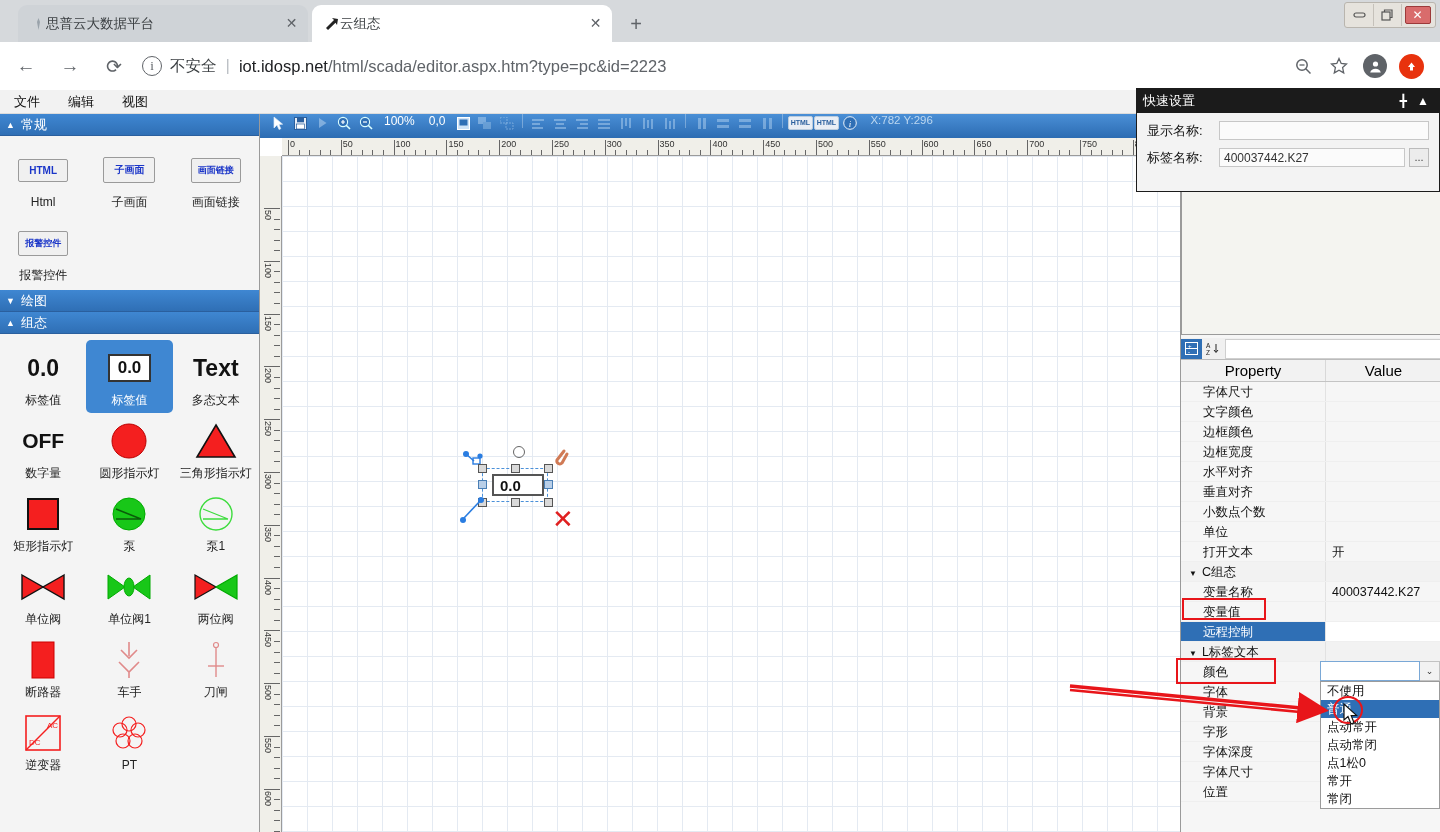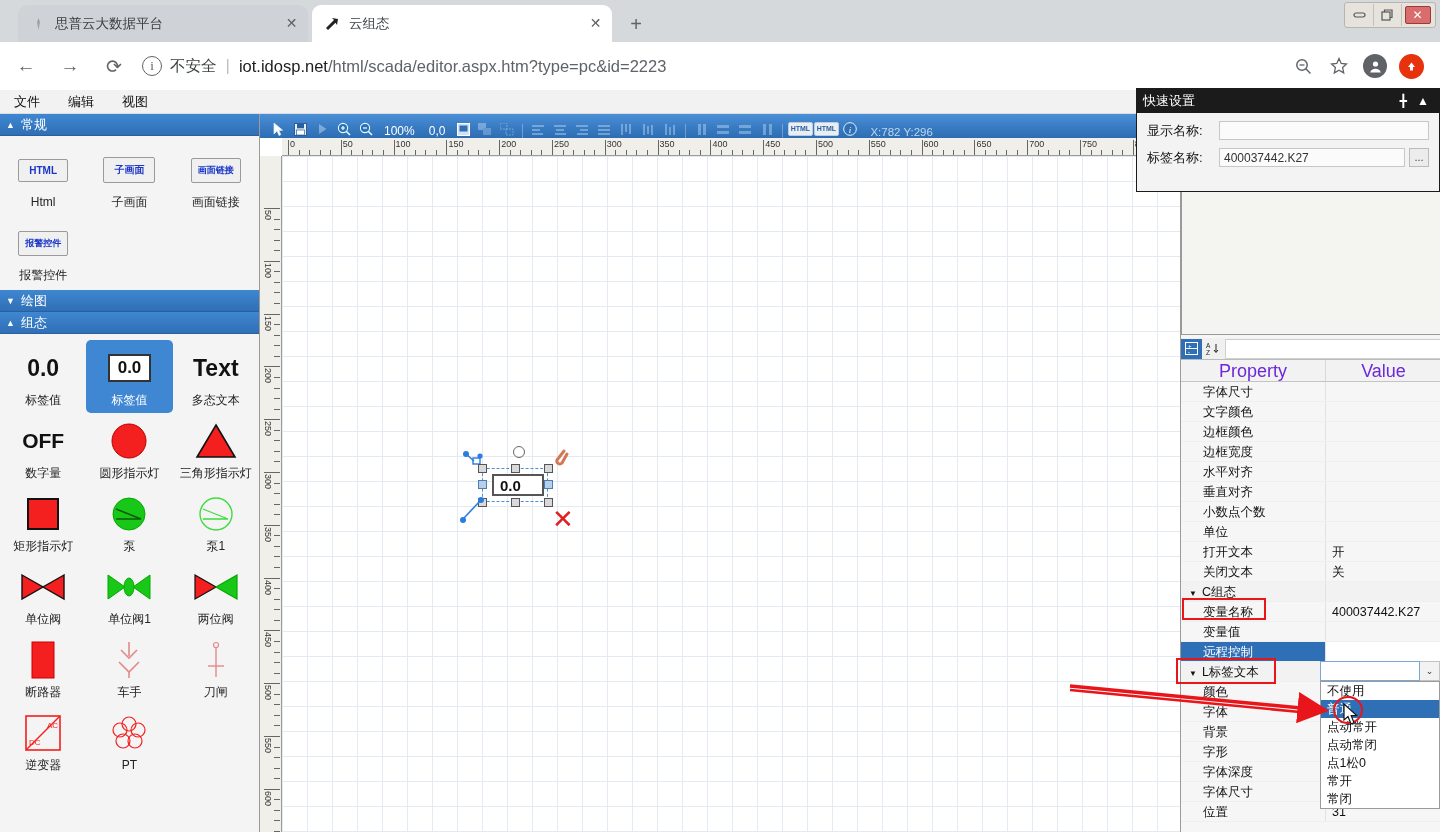--- a/index.html
+++ b/index.html
@@ -18,21 +18,21 @@
   .tab {
     position: absolute; top: 5px; height: 37px;
     display: flex; align-items: center;
     border-radius: 9px 9px 0 0;
     font-size: 13.5px; color: #3c4043;
   }
   .tab.inactive { background: #cfd3d7; }
   .tab.active { background: #ffffff; }
   .tab .favicon { width: 16px; height: 16px; margin-left: 12px; flex: none;
     display:flex; align-items:center; justify-content:center; }
-  .tab .tab-title { margin-left: 9px; white-space: nowrap; overflow: hidden;
+  .tab .tab-title { white-space: nowrap; overflow: hidden;
     text-overflow: ellipsis; }
   .tab .tab-close { position: absolute; right: 8px; top: 10px;
     width: 17px; height: 17px; color: #5f6368; font-size: 14px;
     line-height: 17px; text-align: center; border-radius: 50%; }
   .newtab {
     position: absolute; left: 622px; top: 11px; width: 28px; height: 28px;
     font-size: 20px; color: #5f6368; text-align: center; line-height: 27px;
   }
   .win-controls {
     position: absolute; right: 4px; top: 2px; height: 26px;
@@ -110,21 +110,21 @@
     font-size: 17px; font-weight: bold; color: #111; }
 
   
   .editor {
     position: absolute; left: 260px; top: 114px; width: 920px; height: 718px;
     background: #fff;
   }
   .edit-toolbar {
     position: absolute; left: 0; top: 0; width: 920px; height: 24px;
     background: linear-gradient(#4a8fd6, #2c6cb2);
-    display: flex; align-items: flex-end; padding-left: 8px; gap: 2px;
+    display: flex; align-items: flex-start; padding-left: 8px; gap: 2px;
   }
   .tb { width: 20px; height: 18px; display:flex; align-items:center;
     justify-content:center; font-size: 12px; color: #eaf2fb; }
   .tb.dim { opacity: .45; }
   .tb-text { color: #fff; font-size: 12px; padding: 0 6px; }
   .tb-sep { width: 1px; height: 14px; background: rgba(255,255,255,.3); margin: 0 3px; }
   .tb-badge { background: #e9eef5; color: #2a5f9e; font-size: 7px;
     font-weight: bold; border: 1px solid #bcd; border-radius: 2px;
     padding: 2px 2px; line-height: 8px; }
   .tb-coord { color: #bcd7f0; font-size: 11.5px; margin-left: 8px; }
@@ -178,21 +178,21 @@
     align-items: center;
   }
   .pg-tb-btn { width: 21px; height: 20px; display:flex; align-items:center;
     justify-content:center; font-size: 10px; }
   .pg-tb-btn.active { background: #2f6fb5; color: #fff; }
   .pg-tb-field { flex: 1; height: 20px; background: #fff;
     border: 1px solid #cfcfcf; margin-left: 2px; }
   .pg-head {
     position: absolute; left: 0; top: 246px; width: 260px; height: 22px;
     display: flex; background: #f2f2f2; border-bottom: 1px solid #c4c4c4;
-    font-size: 18px; color: #6d28d9;
+    font-size: 15px; color: #000000;
   }
   .pg-head .c1 { width: 145px; text-align: center; line-height: 22px;
     border-right: 1px solid #d8d8d8; }
   .pg-head .c2 { flex: 1; text-align: center; line-height: 22px; }
   .pg-rows { position: absolute; left: 0; top: 268px; width: 260px;
     height: 564px; overflow: hidden; }
   .pg-row { height: 20px; display: flex; font-size: 12.5px; color: #111;
     border-bottom: 1px solid #efefef; }
   .pg-row .k { width: 145px; padding-left: 22px; line-height: 20px;
     border-right: 1px solid #e2e2e2; white-space: nowrap; overflow: hidden; }
@@ -973,24 +973,20 @@
           <div class="v"></div>
         </div>
         <div class="pg-row">
           <div class="k"><span>单位</span></div>
           <div class="v"></div>
         </div>
         <div class="pg-row">
           <div class="k"><span>打开文本</span></div>
           <div class="v">开</div>
         </div>
-        <div class="pg-row">
-          <div class="k"><span>关闭文本</span></div>
-          <div class="v">关</div>
-        </div>
         <div class="pg-row group">
           <div class="k"><span class="grp-caret">▼</span><span>C组态</span></div>
           <div class="v"></div>
         </div>
         <div class="pg-row">
           <div class="k"><span>变量名称</span></div>
           <div class="v">400037442.K27</div>
         </div>
         <div class="pg-row">
           <div class="k"><span>变量值</span></div>

